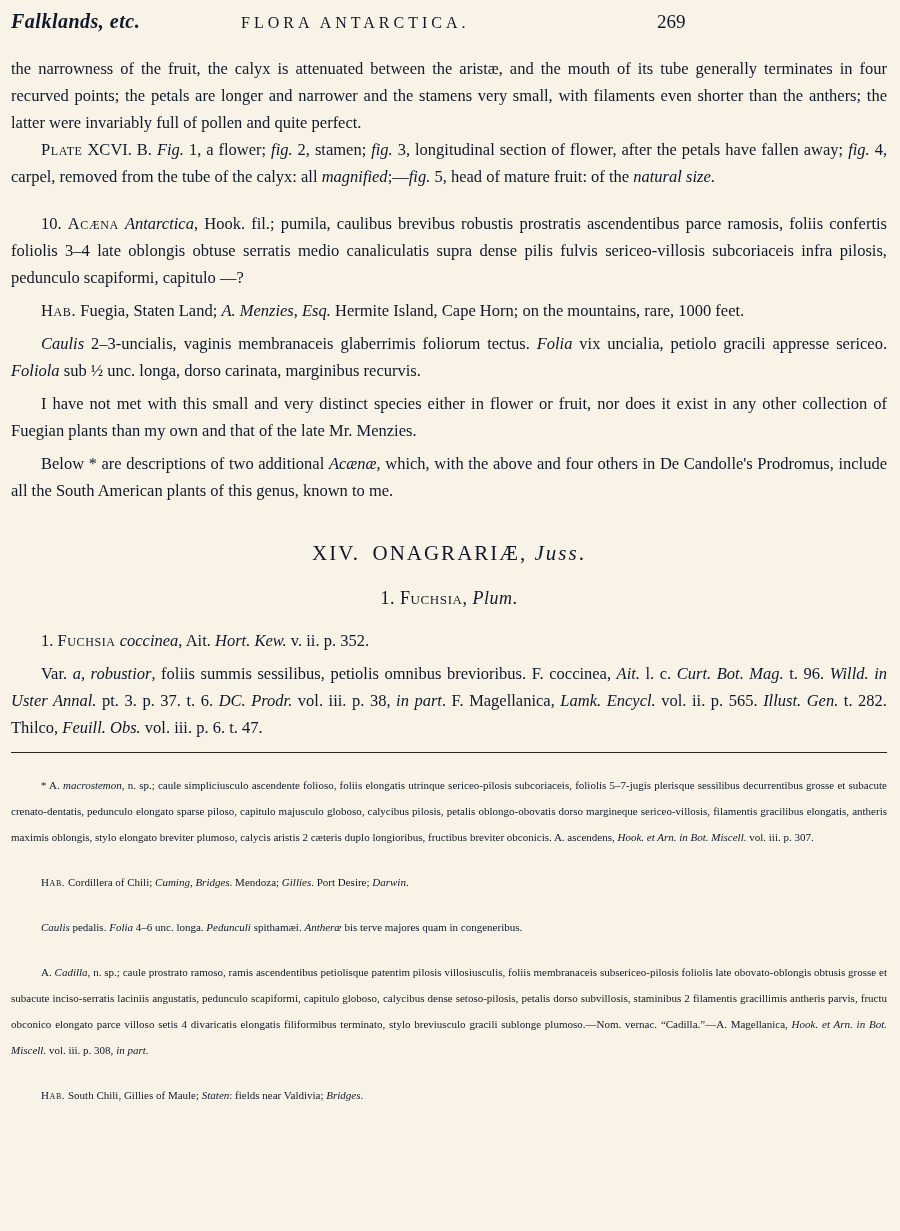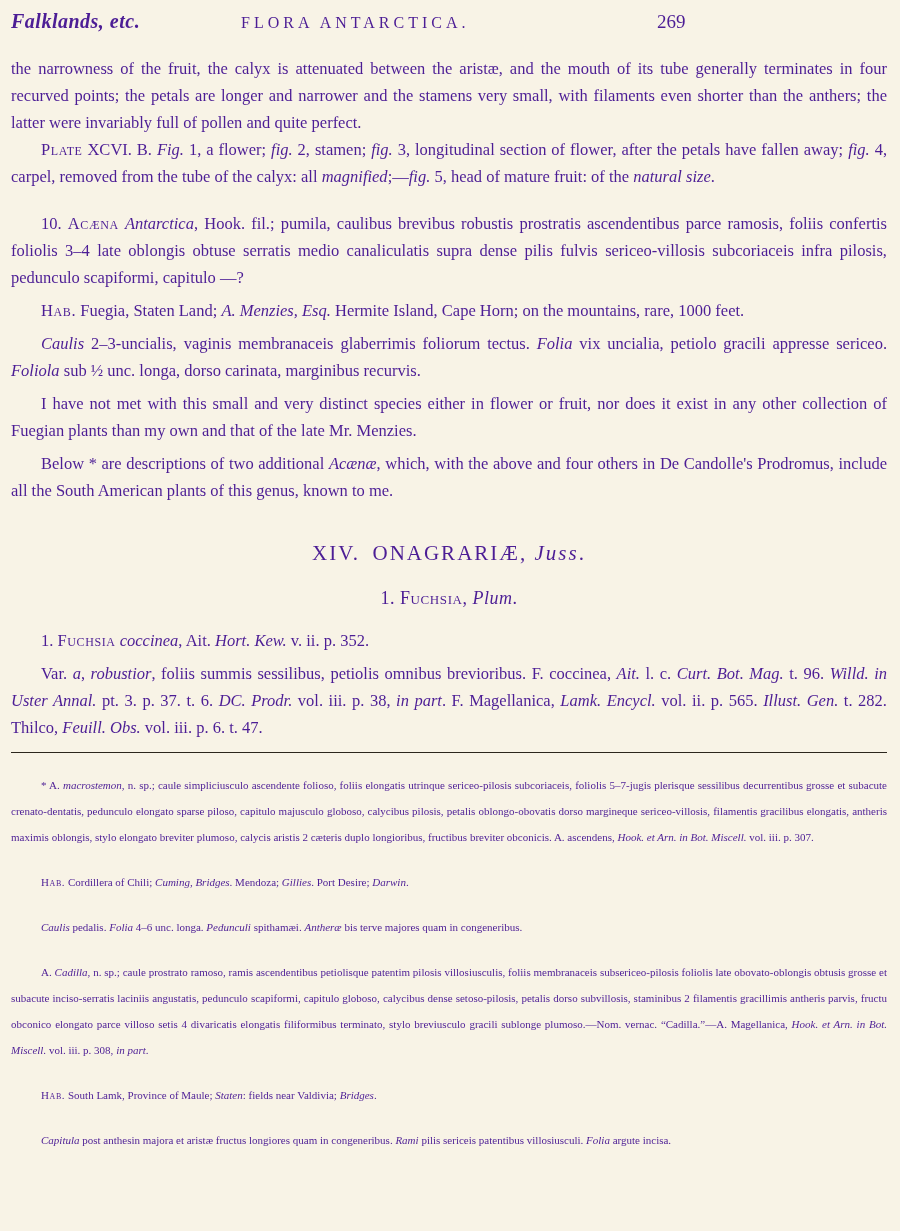--- a/index.html
+++ b/index.html
@@ -59,21 +59,21 @@
   }
 
   
   .s-n  {}
   .s-i  { font-style: italic; }
   .s-sc { font-variant: small-caps; letter-spacing: 0.6px; }
 </style>
 </head>
 <body>
 
-<div class="page" style="background: rgb(248, 243, 230); color: #4c1d95;">
+<div class="page" style="background: rgb(248, 243, 230); color: #0f172a;">
   <div class="header">
     <span class="h-left">Falklands, etc.</span>
     <span class="h-center">FLORA ANTARCTICA.</span>
     <span class="h-right">269</span>
   </div>
   <div class="content">
       <div class="para"><span class="s-n">the narrowness of the fruit, the calyx is attenuated between the aristæ, and the mouth of its tube generally terminates in four recurved points; the petals are longer and narrower and the stamens very small, with filaments even shorter than the anthers; the latter were invariably full of pollen and quite perfect.</span></div>
       <div class="para indent"><span class="s-sc">Plate</span><span class="s-n"> XCVI. B. </span><span class="s-i">Fig.</span><span class="s-n"> 1, a flower; </span><span class="s-i">fig.</span><span class="s-n"> 2, stamen; </span><span class="s-i">fig.</span><span class="s-n"> 3, longitudinal section of flower, after the petals have fallen away; </span><span class="s-i">fig.</span><span class="s-n"> 4, carpel, removed from the tube of the calyx: all </span><span class="s-i">magnified</span><span class="s-n">;—</span><span class="s-i">fig.</span><span class="s-n"> 5, head of mature fruit: of the </span><span class="s-i">natural size</span><span class="s-n">.</span></div>
       <div class="para indent sp-lg"><span class="s-n">10. </span><span class="s-sc">Acæna</span><span class="s-n"> </span><span class="s-i">Antarctica</span><span class="s-n">, Hook. fil.; pumila, caulibus brevibus robustis prostratis ascendentibus parce ramosis, foliis confertis foliolis 3–4 late oblongis obtuse serratis medio canaliculatis supra dense pilis fulvis sericeo-villosis subcoriaceis infra pilosis, pedunculo scapiformi, capitulo —?</span></div>
       <div class="para indent sp-sm"><span class="s-sc">Hab.</span><span class="s-n"> Fuegia, Staten Land; </span><span class="s-i">A. Menzies, Esq.</span><span class="s-n">  Hermite Island, Cape Horn; on the mountains, rare, 1000 feet.</span></div>
@@ -82,16 +82,15 @@
       <div class="para indent sp-sm"><span class="s-n">Below * are descriptions of two additional </span><span class="s-i">Acænæ</span><span class="s-n">, which, with the above and four others in De Candolle's Prodromus, include all the South American plants of this genus, known to me.</span></div>
       <div class="para heading"><span class="s-n">XIV. ONAGRARIÆ, </span><span class="s-i">Juss</span><span class="s-n">.</span></div>
       <div class="para subheading"><span class="s-n">1. </span><span class="s-sc">Fuchsia</span><span class="s-n">, </span><span class="s-i">Plum</span><span class="s-n">.</span></div>
       <div class="para indent sp-sm"><span class="s-n">1. </span><span class="s-sc">Fuchsia</span><span class="s-n"> </span><span class="s-i">coccinea</span><span class="s-n">, Ait. </span><span class="s-i">Hort. Kew.</span><span class="s-n"> v. ii. p. 352.</span></div>
       <div class="para indent sp-sm"><span class="s-n">Var. </span><span class="s-i">a</span><span class="s-n">, </span><span class="s-i">robustior</span><span class="s-n">, foliis summis sessilibus, petiolis omnibus brevioribus.  F. coccinea, </span><span class="s-i">Ait.</span><span class="s-n"> l. c. </span><span class="s-i">Curt. Bot. Mag.</span><span class="s-n"> t. 96.  </span><span class="s-i">Willd. in Uster Annal.</span><span class="s-n"> pt. 3. p. 37. t. 6.  </span><span class="s-i">DC. Prodr.</span><span class="s-n"> vol. iii. p. 38, </span><span class="s-i">in part</span><span class="s-n">.  F. Magellanica, </span><span class="s-i">Lamk. Encycl.</span><span class="s-n"> vol. ii. p. 565.  </span><span class="s-i">Illust. Gen.</span><span class="s-n"> t. 282.  Thilco, </span><span class="s-i">Feuill. Obs.</span><span class="s-n"> vol. iii. p. 6. t. 47.</span></div>
       <div class="fn-rule" style="border-top-color: rgb(44, 38, 29);"></div>
       <div class="para fn indent"><span class="s-n">* A. </span><span class="s-i">macrostemon</span><span class="s-n">, n. sp.; caule simpliciusculo ascendente folioso, foliis elongatis utrinque sericeo-pilosis subcoriaceis, foliolis 5–7-jugis plerisque sessilibus decurrentibus grosse et subacute crenato-dentatis, pedunculo elongato sparse piloso, capitulo majusculo globoso, calycibus pilosis, petalis oblongo-obovatis dorso margineque sericeo-villosis, filamentis gracilibus elongatis, antheris maximis oblongis, stylo elongato breviter plumoso, calycis aristis 2 cæteris duplo longioribus, fructibus breviter obconicis.  A. ascendens, </span><span class="s-i">Hook. et Arn. in Bot. Miscell.</span><span class="s-n"> vol. iii. p. 307.</span></div>
       <div class="para fn indent"><span class="s-sc">Hab.</span><span class="s-n"> Cordillera of Chili; </span><span class="s-i">Cuming, Bridges</span><span class="s-n">.  Mendoza; </span><span class="s-i">Gillies</span><span class="s-n">.  Port Desire; </span><span class="s-i">Darwin</span><span class="s-n">.</span></div>
       <div class="para fn indent"><span class="s-i">Caulis</span><span class="s-n"> pedalis.  </span><span class="s-i">Folia</span><span class="s-n"> 4–6 unc. longa.  </span><span class="s-i">Pedunculi</span><span class="s-n"> spithamæi.  </span><span class="s-i">Antheræ</span><span class="s-n"> bis terve majores quam in congeneribus.</span></div>
       <div class="para fn indent"><span class="s-n">A. </span><span class="s-i">Cadilla</span><span class="s-n">, n. sp.; caule prostrato ramoso, ramis ascendentibus petiolisque patentim pilosis villosiusculis, foliis membranaceis subsericeo-pilosis foliolis late obovato-oblongis obtusis grosse et subacute inciso-serratis laciniis angustatis, pedunculo scapiformi, capitulo globoso, calycibus dense setoso-pilosis, petalis dorso subvillosis, staminibus 2 filamentis gracillimis antheris parvis, fructu obconico elongato parce villoso setis 4 divaricatis elongatis filiformibus terminato, stylo breviusculo gracili sublonge plumoso.—Nom. vernac. “Cadilla.”—A. Magellanica, </span><span class="s-i">Hook. et Arn. in</span><span class="s-n"> </span><span class="s-i">Bot. Miscell.</span><span class="s-n"> vol. iii. p. 308, </span><span class="s-i">in part</span><span class="s-n">.</span></div>
-      <div class="para fn indent"><span class="s-sc">Hab.</span><span class="s-n"> South Lamk, Province of Maule; </span><span class="s-i">Staten</span><span class="s-n">: fields near Valdivia; </span><span class="s-i">Bridges</span><span class="s-n">.</span></div>
-      <div class="para fn indent"><span class="s-i">Capitula</span><span class="s-n"> post anthesin majora et aristæ fructus longiores quam in congeneribus.  </span><span class="s-i">Rami</span><span class="s-n"> pilis sericeis patentibus villosiusculi.  </span><span class="s-i">Folia</span><span class="s-n"> argute incisa.</span></div>
+      <div class="para fn indent"><span class="s-sc">Hab.</span><span class="s-n"> South Chili, Gillies of Maule; </span><span class="s-i">Staten</span><span class="s-n">: fields near Valdivia; </span><span class="s-i">Bridges</span><span class="s-n">.</span></div>
     </div>
 </div>
 
 </body></html>

